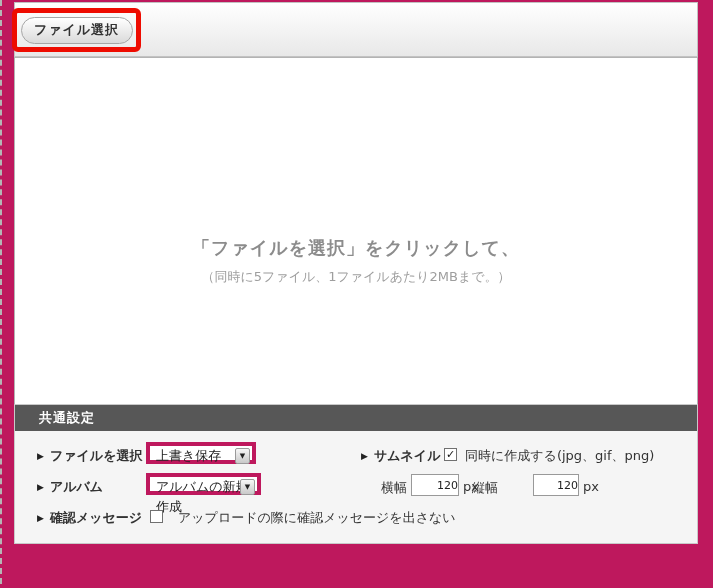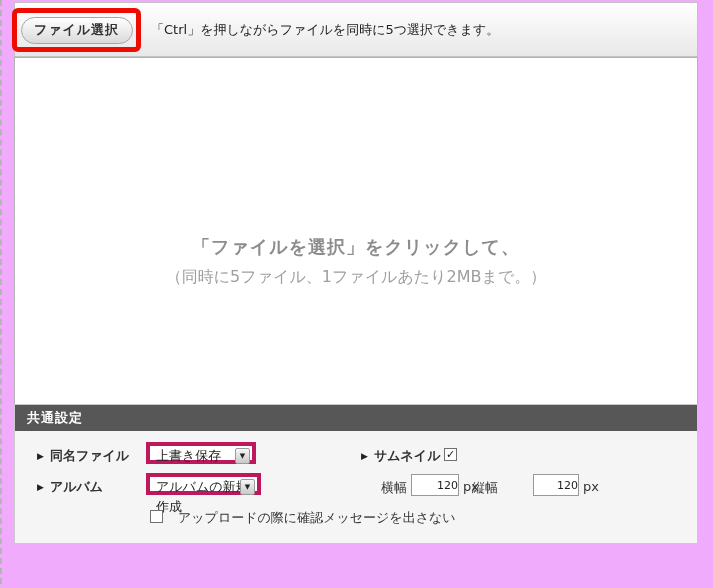--- a/index.html
+++ b/index.html
@@ -1,40 +1,40 @@
 <!DOCTYPE html>
 <html><head>
 <meta charset="utf-8">
 <style>
   html,body{margin:0;padding:0;background:#fff;}
-  #page{position:relative;width:713px;height:588px;background:#f0abfc;
+  #page{position:relative;width:713px;height:588px;background:#be185d;
         font-family:"DejaVu Sans",sans-serif;font-size:13px;color:#222;overflow:hidden;}
   
   .edge-dotted{position:absolute;left:0;top:0;height:584px;width:0;border-left:2px dashed #b5b5b5;}
   
   .toolbar{position:absolute;left:14px;top:2px;width:684px;height:55px;box-sizing:border-box;
            border:1px solid #c2c2c2;background:linear-gradient(#ffffff,#e8e8e8);}
   .red-annotation{position:absolute;left:-3px;top:5px;width:129px;height:44px;box-sizing:border-box;
            border:5px solid #ee0b00;border-radius:6px;display:flex;align-items:center;justify-content:center;}
   .pill-btn{box-sizing:border-box;border:1px solid #a6a6a6;border-radius:14px;
            background:linear-gradient(#ffffff,#dadada);display:flex;align-items:center;justify-content:center;
            font-weight:bold;color:#333;cursor:pointer;}
   .file-btn{width:112px;height:27px;font-size:13px;letter-spacing:1px;}
   .toolbar-hint{position:absolute;left:136px;top:50%;transform:translateY(-50%);font-size:13px;color:#222;white-space:nowrap;}
   
   .dropzone{position:absolute;left:14px;top:57px;width:684px;height:407px;box-sizing:border-box;
            border:1px solid #b3b3b3;background:#fff;display:flex;flex-direction:column;
            align-items:center;justify-content:center;text-align:center;}
   .drop-line{font-size:18px;font-weight:bold;color:#8c8c8c;line-height:26px;letter-spacing:1px;}
-  .drop-note{font-size:16px;color:#9e9e9e;margin-top:7px;}
+  .drop-note{font-size:13px;color:#9e9e9e;margin-top:7px;}
   
   .settings{position:absolute;left:14px;top:404px;width:684px;height:140px;box-sizing:border-box;
            border:1px solid #c9c9c9;background:#f5f5f5;}
   .settings-header{height:26px;line-height:26px;background:#575757;color:#fff;font-weight:bold;
-           font-size:13px;padding-left:12px;letter-spacing:1px;}
+           font-size:13px;padding-left:24px;letter-spacing:1px;}
   .s-label{position:absolute;font-weight:bold;color:#333;font-size:13px;white-space:nowrap;}
   .s-text{position:absolute;color:#333;font-size:13px;white-space:nowrap;}
   .bullet{font-size:9px;margin-right:6px;vertical-align:1px;color:#222;}
   .fake-select{position:absolute;box-sizing:border-box;height:22px;background:#fff;border:4px solid #be185d;
            font-size:13px;color:#222;line-height:20px;padding-left:6px;cursor:pointer;}
   .sel-arrow{position:absolute;right:2px;top:2px;width:15px;height:16px;box-sizing:border-box;
            border:1px solid #9a9a9a;border-radius:2px;background:linear-gradient(#f7f7f7,#c9c9c9);
            display:flex;align-items:center;justify-content:center;font-size:7px;color:#222;}
   .checkbox{position:absolute;width:13px;height:13px;box-sizing:border-box;background:#fff;
            border:1px solid #707070;display:flex;align-items:center;justify-content:center;
@@ -49,51 +49,52 @@
 <body>
 
 <div id="page">
 
   <div class="edge-dotted"></div>
 
   <div class="toolbar">
     <div class="red-annotation">
       <div class="pill-btn file-btn">ファイル選択</div>
     </div>
-    <div class="toolbar-hint">「Ctrl」を押しながらファイルを同時に5つ選択できます。</div>
   </div>
 
   <div class="dropzone">
     <div class="drop-line">「ファイルを選択」をクリックして、</div>
     <div class="drop-note">（同時に5ファイル、1ファイルあたり2MBまで。）</div>
   </div>
 
   <div class="settings">
     <div class="settings-header">共通設定</div>
 
-    <div class="s-label" style="left:22px;top:42px;"><span class="bullet">▶</span><span>同名ファイル</span></div>
+    <div class="s-label" style="left:22px;top:42px;"><span class="bullet">▶</span><span>ファイルを選択</span></div>
     <div class="fake-select" style="left:131px;top:37px;width:110px;">
       <span>上書き保存</span>
       <span class="sel-arrow">▼</span>
     </div>
 
     <div class="s-label" style="left:346px;top:42px;"><span class="bullet">▶</span><span>サムネイル</span></div>
     <div class="checkbox" style="left:429px;top:43px;">✓</div>
+    <div class="s-text" style="left:450px;top:42px;">同時に作成する(jpg、gif、png)</div>
 
     <div class="s-label" style="left:22px;top:73px;"><span class="bullet">▶</span><span>アルバム</span></div>
     <div class="fake-select" style="left:131px;top:68px;width:115px;">
       <span>アルバムの新規作成</span>
       <span class="sel-arrow">▼</span>
     </div>
 
     <div class="s-text" style="left:366px;top:74px;">横幅</div>
     <input class="num-input" style="left: 396px; top: 69px; width: 48px;" value="120">
     <div class="s-text" style="left:448px;top:74px;">px</div>
     <div class="s-text" style="left:457px;top:74px;">縦幅</div>
     <input class="num-input" style="left: 518px; top: 69px; width: 46px;" value="120">
     <div class="s-text" style="left:568px;top:74px;">px</div>
 
+    <div class="s-label" style="left:22px;top:104px;"><span class="bullet">▶</span><span>確認メッセージ</span></div>
     <div class="checkbox" style="left:135px;top:105px;"></div>
     <div class="s-text" style="left:163px;top:104px;">アップロードの際に確認メッセージを出さない</div>
   </div>
 
 
 </div>
 
 </body></html>

